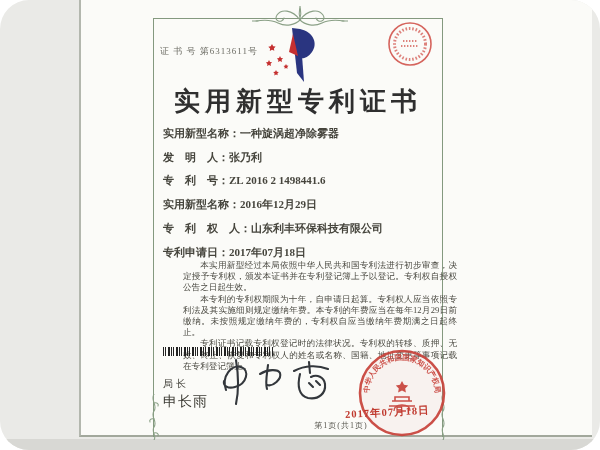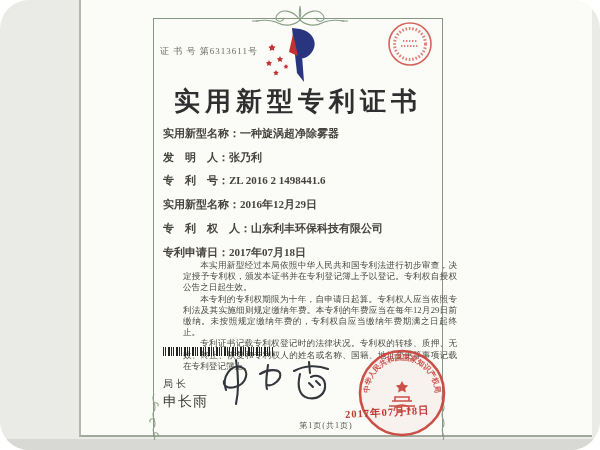--- a/index.html
+++ b/index.html
@@ -25,21 +25,21 @@
   .barcode{position:absolute;left:163px;top:347px;width:110px;height:9px;
            background:repeating-linear-gradient(90deg,#222 0 1px,rgba(0,0,0,0) 1px 2.5px,
              #222 2.5px 3.2px,rgba(0,0,0,0) 3.2px 4.6px,#222 4.6px 6.8px,rgba(0,0,0,0) 6.8px 8px);}
   .director-label{position:absolute;left:163px;top:377px;font-size:10px;letter-spacing:3px;color:#3c3b34;}
   .director-name{position:absolute;left:163px;top:393px;font-size:14px;letter-spacing:1px;color:#3c3b34;}
   .signature{position:absolute;left:212px;top:356px;width:132px;height:52px;}
   .seal{position:absolute;left:354px;top:345px;width:96px;height:96px;opacity:0.92;}
   .seal-date{position:absolute;left:345px;top:405px;width:112px;font-size:10.5px;color:#c0392e;
              letter-spacing:1px;transform:rotate(-3deg);font-weight:bold;}
   .stamp{position:absolute;left:386px;top:20px;width:48px;height:48px;opacity:0.85;}
-  .footer-page{position:absolute;left:153px;top:420px;width:346px;text-align:center;
+  .footer-page{position:absolute;left:168px;top:420px;width:346px;text-align:center;
                font-size:8px;color:#55544c;letter-spacing:1px;}
 </style>
 </head>
 <body>
 
 <div class="screen">
   <div class="bottom-band"></div>
   <div class="page"></div>
   <div class="frame"></div>
 

